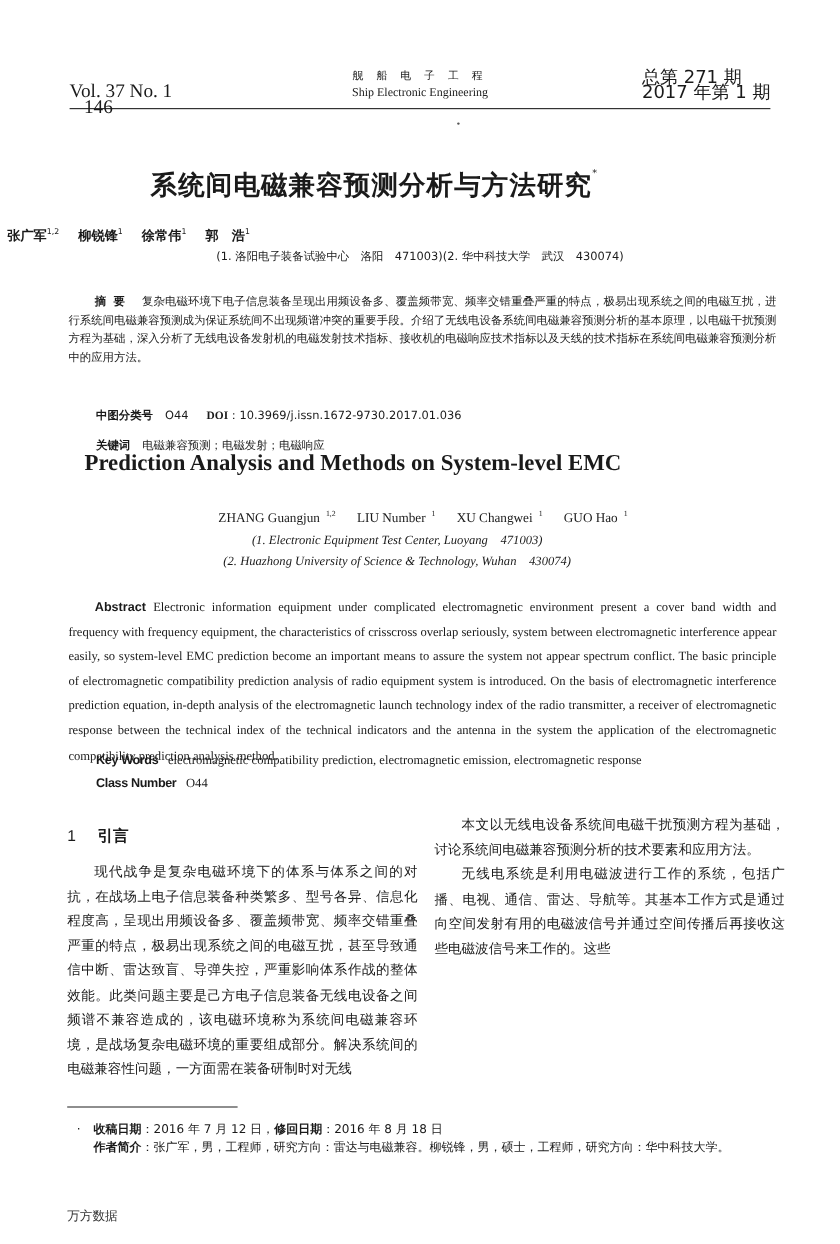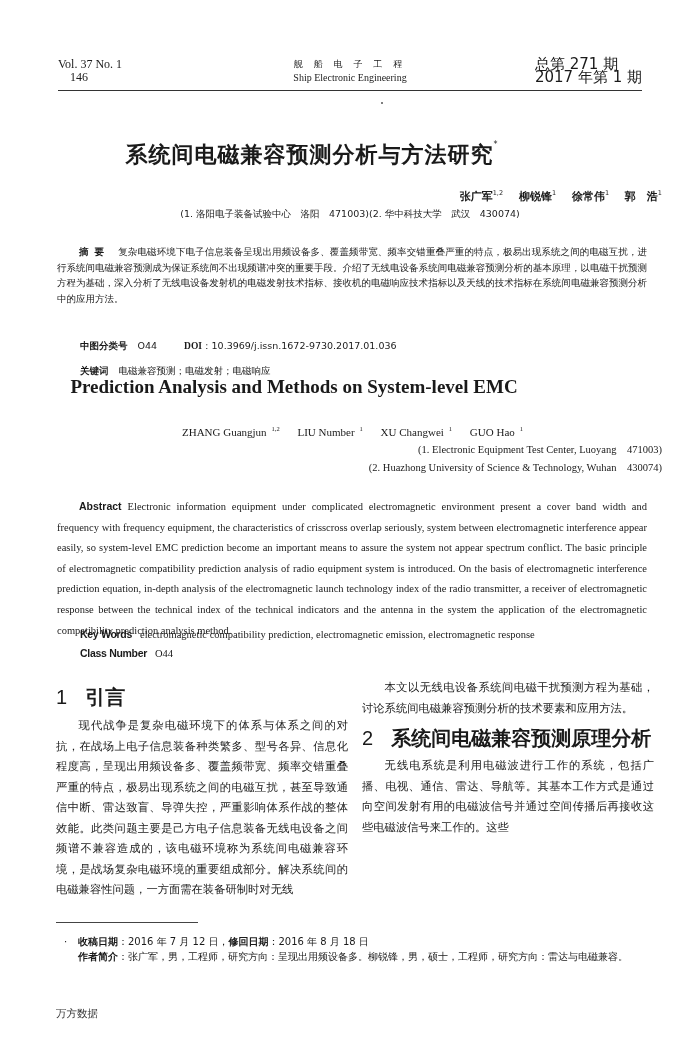--- a/index.html
+++ b/index.html
@@ -1,72 +1,72 @@
 <!DOCTYPE html>
 <html><head>
 <meta charset="utf-8">
 <style>
   html, body { margin: 0; padding: 0; background: #ffffff; }
   body { width: 700px; height: 1037px; position: relative; overflow: hidden; color: #1a1a1a;
          font-family: "DejaVu Serif", "Liberation Serif", serif; }
 
   
   .hdr { position: absolute; top: 58px; left: 58px; width: 584px; height: 32px; border-bottom: 1.5px solid #333; }
-  .hdr-left { position: absolute; left: 0; top: 0; font-size: 12px; line-height: 13px; font-family: "Liberation Serif", serif; }
+  .hdr-left { position: absolute; left: 0; top: 12px; font-size: 16px; line-height: 13px; font-family: "Liberation Serif", serif; }
   .hdr-left .pg { padding-left: 12px; display: block; }
   .hdr-center { position: absolute; left: 0; right: 0; top: 0; text-align: center; font-size: 10px; line-height: 13px; }
   .hdr-center .cn { font-family: "DejaVu Sans", sans-serif; font-size: 9px; letter-spacing: 4px; display:block; }
   .hdr-center .en { font-family: "Liberation Serif", serif; display:block; }
   .hdr-right { position: absolute; right: 0; top: 0; font-size: 15px; line-height: 13px; font-family: "DejaVu Sans", sans-serif; margin-left: 34px; }
   .dot { position: absolute; top: 102px; left: 381px; width: 2px; height: 2px; background: #555; border-radius: 1px; }
 
   .title-cn { position: absolute; top: 140px; left: 0; width: 624px; text-align: center;
               font-family: "DejaVu Sans", sans-serif; font-weight: bold; font-size: 22px; letter-spacing: 1px; }
   .title-cn sup { font-size: 8px; vertical-align: top; font-weight: normal; }
-  .authors-cn { position: absolute; top: 189px; left: 0; width: 656px; text-align: right;
-                font-family: "DejaVu Sans", sans-serif; font-weight: bold; font-size: 11px; padding-left: 12px; }
+  .authors-cn { position: absolute; top: 189px; left: 0; width: 656px; text-align: left;
+                font-family: "DejaVu Sans", sans-serif; font-weight: bold; font-size: 11px; }
   .authors-cn span { margin: 0 6px; }
   .authors-cn sup { font-size: 6.5px; font-weight: normal; }
   .affil-cn { position: absolute; top: 208px; left: 0; width: 700px; text-align: center;
               font-family: "DejaVu Sans", sans-serif; font-size: 9.5px; }
 
   .abs-cn { position: absolute; top: 244px; left: 57px; width: 590px; font-family: "DejaVu Sans", sans-serif;
             font-size: 9.5px; line-height: 15.5px; text-align: justify; }
   .abs-cn .lbl { font-weight: bold; margin-left: 22px; margin-right: 8px; letter-spacing: 6px; }
   .kw-cn, .cls-cn { position: absolute; left: 80px; font-family: "DejaVu Sans", sans-serif; font-size: 9.5px; }
   .kw-cn { top: 321px; margin-top: 44px; }
   .cls-cn { top: 340px; }
   .kw-cn b, .cls-cn b { margin-right: 10px; }
-  .cls-cn .doi { margin-left: 24px; }
+  .cls-cn .doi { margin-left: 12px; }
   .cls-cn .doi b { margin-right: 0; font-family: "Liberation Serif", serif; }
 
   .title-en { position: absolute; top: 376px; left: 0; width: 588px; text-align: center;
               font-family: "Liberation Serif", serif; font-weight: bold; font-size: 19px; }
   .authors-en { position: absolute; top: 425px; left: 0; width: 700px; text-align: center;
                 font-family: "Liberation Serif", serif; font-size: 11px; }
   .authors-en span { margin: 0 5px; }
   .authors-en sup { font-size: 6.5px; }
-  .affil-en { position: absolute; left: 0; width: 662px; text-align: right; font-family: "Liberation Serif", serif; font-size: 10.5px; }
+  .affil-en { position: absolute; left: 0; width: 662px; text-align: center; font-family: "Liberation Serif", serif; font-size: 10.5px; font-style: italic; }
   .affil-en.a1 { top: 443px; }
   .affil-en.a2 { top: 461px; }
 
   .abs-en { position: absolute; top: 496px; left: 57px; width: 590px; font-family: "Liberation Serif", serif;
             font-size: 10.5px; line-height: 20.6px; text-align: justify; }
   .abs-en .lbl { font-family: "Liberation Sans", sans-serif; font-weight: bold; margin-left: 22px; margin-right: 6px; }
   .kw-en, .cls-en { position: absolute; left: 80px; font-family: "Liberation Serif", serif; font-size: 10.5px; }
   .kw-en { top: 628px; }
   .cls-en { top: 647px; }
   .kw-en b, .cls-en b { font-family: "Liberation Sans", sans-serif; margin-right: 8px; letter-spacing: -0.3px; }
 
   .col { position: absolute; width: 292px; font-family: "DejaVu Sans", sans-serif; font-size: 11.3px; line-height: 20.5px; text-align: justify; }
   .col p { margin: 0; }
   .col .ind { text-indent: 2em; }
   .col-left { top: 685px; left: 56px; }
   .col-right { top: 678px; left: 362px; }
-  .sec-h { font-size: 20px; font-weight: bold; line-height: 24px; margin: 0; }
+  .sec-h { font-size: 13px; font-weight: bold; line-height: 24px; margin: 0; }
   .sec-h .num { font-family: "Liberation Sans", sans-serif; font-weight: normal; margin-right: 18px; }
   .col-left .sec-h { margin-bottom: 7px; }
   .col-right .sec-h { margin: 7px 0 6px 0; }
 
   .fn-rule { position: absolute; top: 922px; left: 56px; width: 142px; border-top: 1px solid #444; }
   .footnote { position: absolute; top: 935px; left: 64px; width: 600px; font-family: "DejaVu Sans", sans-serif; font-size: 10px; line-height: 14.5px; }
   .footnote b { font-weight: bold; }
   .footnote .l2, .footnote .l3 { padding-left: 14px; }
   .footnote .bullet { display: inline-block; width: 14px; }
   .wm { position: absolute; top: 1007px; left: 56px; font-family: "DejaVu Sans", sans-serif; font-size: 10.5px; color: #333; }
@@ -133,29 +133,26 @@
 </div>
 
 <div class="col col-left">
   <h2 class="sec-h">
     <span class="num">1</span><span>引言</span>
   </h2>
   <p class="ind" id="p-left">现代战争是复杂电磁环境下的体系与体系之间的对抗，在战场上电子信息装备种类繁多、型号各异、信息化程度高，呈现出用频设备多、覆盖频带宽、频率交错重叠严重的特点，极易出现系统之间的电磁互扰，甚至导致通信中断、雷达致盲、导弹失控，严重影响体系作战的整体效能。此类问题主要是己方电子信息装备无线电设备之间频谱不兼容造成的，该电磁环境称为系统间电磁兼容环境，是战场复杂电磁环境的重要组成部分。解决系统间的电磁兼容性问题，一方面需在装备研制时对无线</p>
 </div>
 <div class="col col-right">
   <p class="ind">本文以无线电设备系统间电磁干扰预测方程为基础，讨论系统间电磁兼容预测分析的技术要素和应用方法。</p>
-  <h2 class="sec-h">
-    <span class="num">2</span><span>系统间电磁兼容预测原理分析</span>
-  </h2>
   <p class="ind">无线电系统是利用电磁波进行工作的系统，包括广播、电视、通信、雷达、导航等。其基本工作方式是通过向空间发射有用的电磁波信号并通过空间传播后再接收这些电磁波信号来工作的。这些</p>
 </div>
 
 <div class="fn-rule"></div>
 <div class="footnote">
   <div>
     <span class="bullet">·</span><b>收稿日期</b><span>：2016 年 7 月 12 日，</span><b>修回日期</b><span>：2016 年 8 月 18 日</span>
   </div>
   <div class="l2">
-    <b>作者简介</b><span>：张广军，男，工程师，研究方向：呈现出用频设备多。柳锐锋，男，硕士，工程师，研究方向：雷达与电磁兼容。</span>
+    <b>作者简介</b><span>：张广军，男，工程师，研究方向：雷达与电磁兼容。柳锐锋，男，硕士，工程师，研究方向：华中科技大学。</span>
   </div>
 </div>
 
 <div class="wm">万方数据</div>
 
 </body></html>

